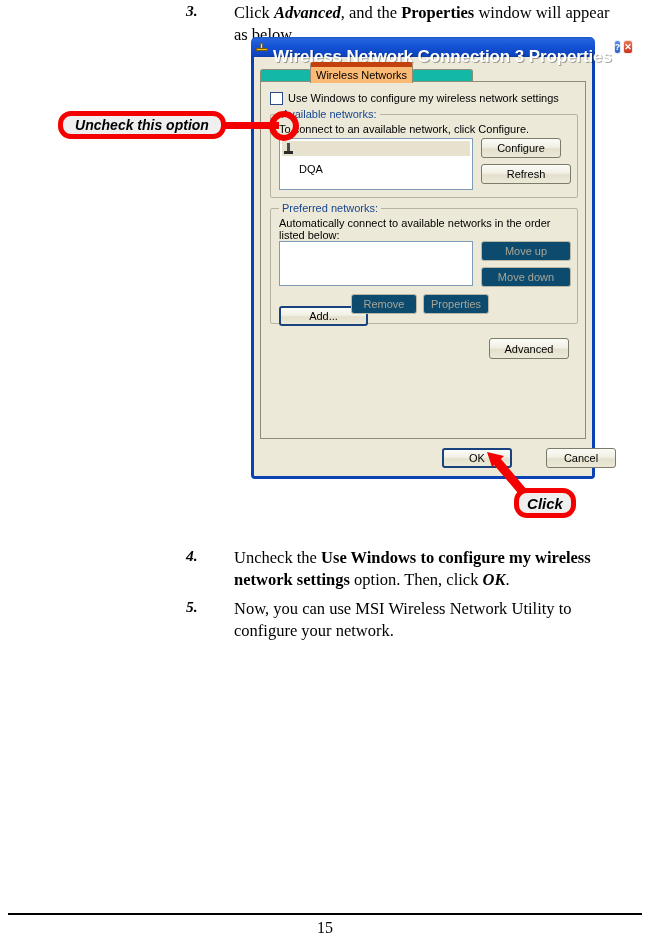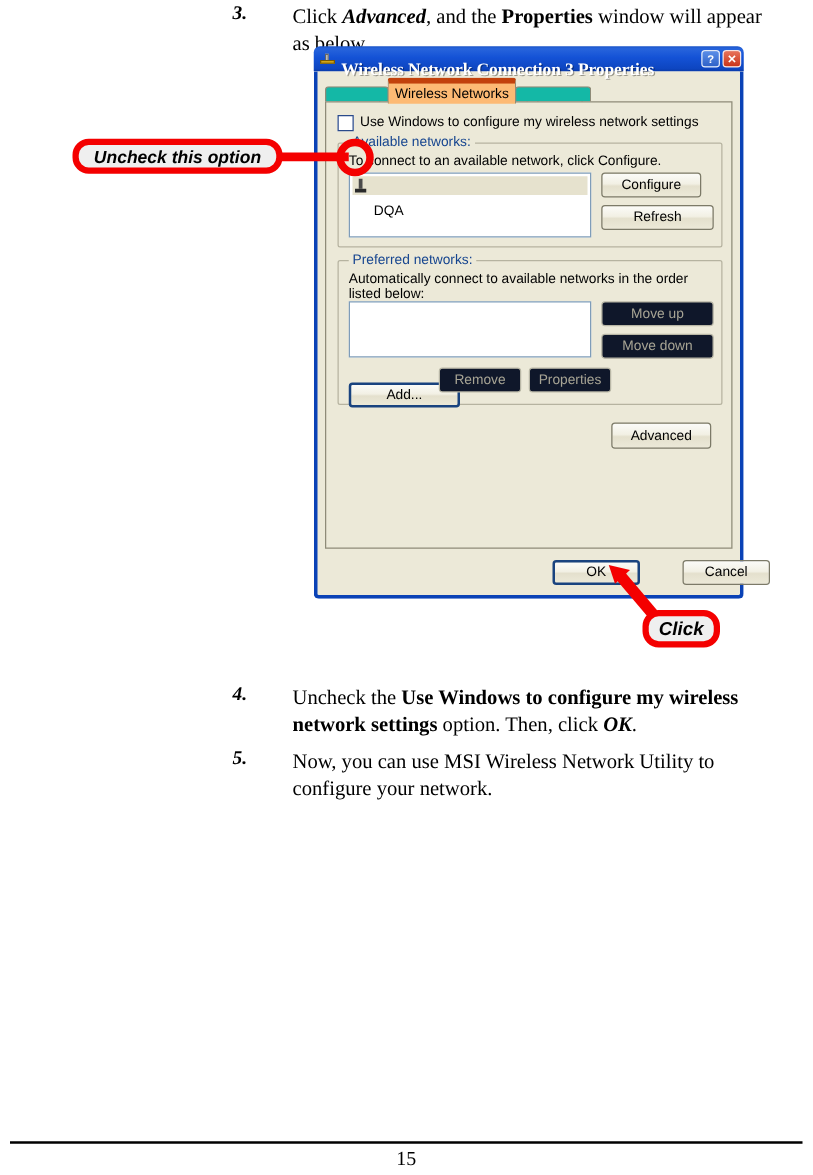--- a/index.html
+++ b/index.html
@@ -78,22 +78,22 @@
   #title-icon{
     width:14px;height:13px;flex:0 0 14px;margin-right:4px;position:relative;
   }
   #title-icon .plug{
     position:absolute;left:1px;top:7px;width:12px;height:3px;background:#f0c020;border:1px solid #7a5a00;box-sizing:border-box;
   }
   #title-icon .stem{
     position:absolute;left:5px;top:2px;width:3px;height:6px;background:#d8d8d8;border:1px solid #666;box-sizing:border-box;
   }
   #title-text{
-    color:#fff;font-size:14px;font-weight:bold;
-    font-family:Liberation Serif, serif;
+    color:#fff;font-size:17px;font-weight:bold;
+    font-family:Liberation Sans, sans-serif;
     white-space:nowrap;letter-spacing:-0.1px;
     text-shadow:1px 1px 0 rgba(0,0,0,.35);
     flex:1 1 auto;
     margin-top:20px;
   }
   .tb-btn{
     width:15px;height:14px;border-radius:3px;
     border:1px solid rgba(255,255,255,.85);
     box-sizing:border-box;
     display:flex;align-items:center;justify-content:center;
@@ -195,21 +195,21 @@
   .xpbtn{
     position:absolute;
     background:linear-gradient(to bottom,#fbfbf8 0%,#f2f0e4 45%,#e4e0cd 55%,#ece9d8 100%);
     border:1px solid #7c7a68;
     border-radius:3px;
     box-sizing:border-box;
     font-size:11px;color:#000;
     font-family:"Liberation Sans", sans-serif;
     display:flex;align-items:center;justify-content:center;
   }
-  .xpbtn.disabled{ color:#a8a595; border-color:#b9b7a6; background:#0f172a; }
+  .xpbtn.disabled{ color:#a8a595; border-color:#b9b7a6; background:#0c4a6e; }
   .xpbtn.default{ border:2px solid #19437f; }
 
   #btn-configure{left:210px;top:23px;width:80px;height:20px;}
   #btn-refresh{left:210px;top:49px;width:90px;height:20px;}
   #btn-moveup{left:210px;top:32px;width:90px;height:20px;}
   #btn-movedown{left:210px;top:58px;width:90px;height:20px;}
   #btn-add{left:8px;top:97px;width:89px;height:20px;}
   #btn-remove{left:80px;top:85px;width:66px;height:20px;}
   #btn-props{left:152px;top:85px;width:66px;height:20px;}
 

